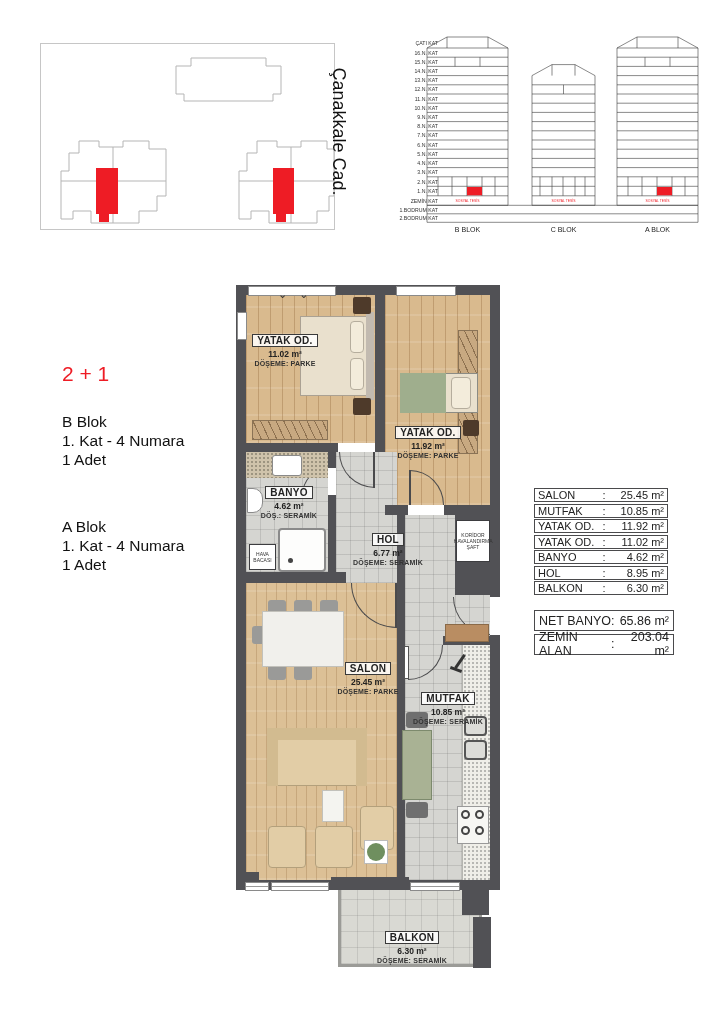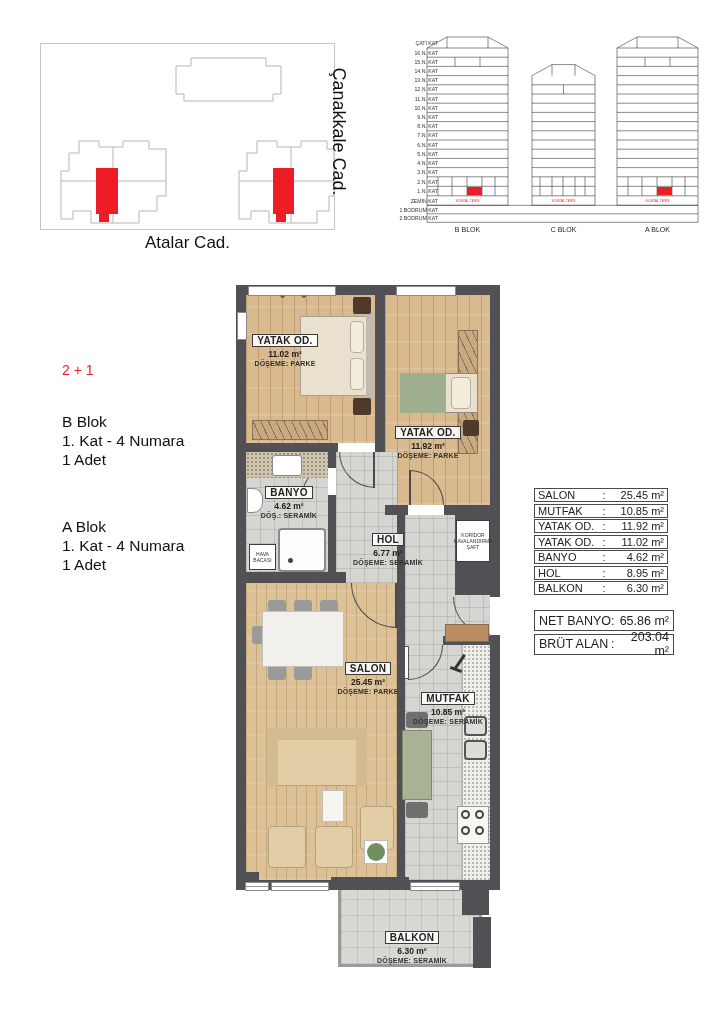--- a/index.html
+++ b/index.html
@@ -5,21 +5,21 @@
   html,body{margin:0;padding:0;background:#fff;}
   .page{position:relative;width:724px;height:1024px;background:#fff;overflow:hidden;
         font-family:"Liberation Sans", sans-serif;color:#222;}
   .abs{position:absolute;}
   
   .siteplan{left:40px;top:43px;width:293px;height:185px;border:1px solid #c6c6c6;}
   .street-bottom{left:100px;top:233px;width:175px;text-align:center;font-size:17px;color:#111;}
   .street-right{left:318px;top:45px;width:40px;height:172px;display:flex;align-items:center;justify-content:center;}
   .street-right span{transform:rotate(90deg);white-space:nowrap;font-size:18px;color:#111;}
   
-  .unit-type{left:62px;top:362px;font-size:14px;}
+  .unit-type{left:62px;top:362px;font-size:21px;}
   .unit-entry{left:62px;width:190px;font-size:15.5px;line-height:19px;color:#111;}
   
   .wall{background:#515155;}
   .parquet{background-color:#d9ba8e;background-image:
       repeating-linear-gradient(90deg, rgba(125,80,35,.28) 0 1px, rgba(0,0,0,0) 1px 12px),
       repeating-linear-gradient(0deg, rgba(255,255,255,.12) 0 2px, rgba(0,0,0,0) 2px 27px);}
   .parquet2{background-color:#dcc096;background-image:
       repeating-linear-gradient(90deg, rgba(125,80,35,.22) 0 1px, rgba(0,0,0,0) 1px 10px),
       repeating-linear-gradient(0deg, rgba(255,255,255,.12) 0 2px, rgba(0,0,0,0) 2px 24px);}
   .ceramic{background-color:#d5d5d1;background-image:
@@ -80,21 +80,20 @@
         </g>
       </g>
       <g fill="#ee1c25" stroke="none">
         <rect x="55" y="124" width="22" height="46"></rect>
         <rect x="58" y="170" width="10" height="8"></rect>
         <rect x="232" y="124" width="21" height="46"></rect>
         <rect x="235" y="170" width="10" height="8"></rect>
       </g>
     </svg>
   </div>
-  <div class="abs street-bottom">Atalar Cad.</div>
   <div class="abs street-right">
     <span>Çanakkale Cad.</span>
   </div>
 
   <div class="abs" id="elevation" style="left:378px;top:25px;width:346px;height:220px;"><svg width="346" height="220" viewBox="0 0 346 220">
         <g stroke="#3a3a3a" stroke-width="0.6" fill="none">
           <polyline points="49,23 69,12 110,12 130,23"></polyline>
           <line x1="69" y1="12" x2="69" y2="23"></line>
           <line x1="110" y1="12" x2="110" y2="23"></line>
           <line x1="49" y1="23" x2="49" y2="180.3"></line>
@@ -430,19 +429,19 @@
         <span class="val">6.30 m²</span>
       </div>
     </div>
   <div class="abs" id="area-totals" style="left:534px;top:610px;">
       <div class="trow">
         <span class="lab">NET BANYO</span>
         <span class="col">:</span>
         <span class="val">65.86 m²</span>
       </div>
       <div class="trow">
-        <span class="lab">BRÜT ALAN</span>
+        <span class="lab">ZEMİN ALAN</span>
         <span class="col">:</span>
         <span class="val">203.04 m²</span>
       </div>
     </div>
 
 </div>
 
 </body></html>

